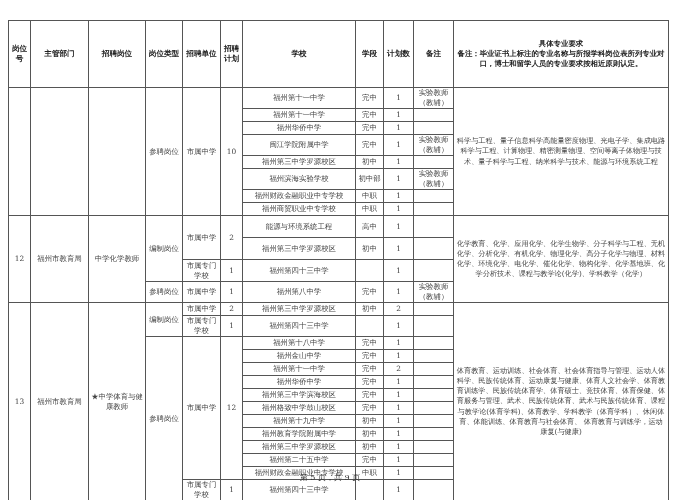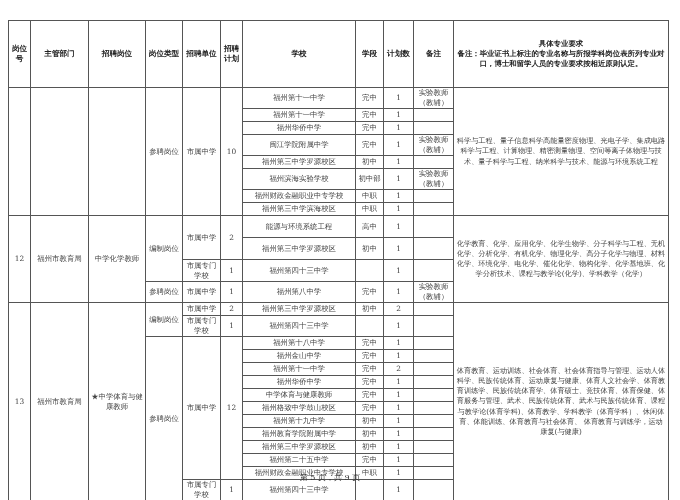--- a/index.html
+++ b/index.html
@@ -97,21 +97,21 @@
       <td>1</td>
       <td>实验教师（教辅）</td>
     </tr>
     <tr class="r">
       <td>福州财政金融职业中专学校</td>
       <td>中职</td>
       <td>1</td>
       <td></td>
     </tr>
     <tr class="r">
-      <td>福州第三中学滨海校区</td>
+      <td>福州商贸职业中专学校</td>
       <td>中职</td>
       <td>1</td>
       <td></td>
     </tr>
 
     <tr style="height:22px">
       <td rowspan="4">12</td>
       <td rowspan="4">福州市教育局</td>
       <td rowspan="4">中学化学教师</td>
       <td rowspan="3">编制岗位</td>
@@ -189,21 +189,21 @@
       <td>2</td>
       <td></td>
     </tr>
     <tr class="r">
       <td>福州华侨中学</td>
       <td>完中</td>
       <td>1</td>
       <td></td>
     </tr>
     <tr class="r">
-      <td>中学体育与健康教师</td>
+      <td>福州第三中学滨海校区</td>
       <td>完中</td>
       <td>1</td>
       <td></td>
     </tr>
     <tr class="r">
       <td>福州格致中学鼓山校区</td>
       <td>完中</td>
       <td>1</td>
       <td></td>
     </tr>

